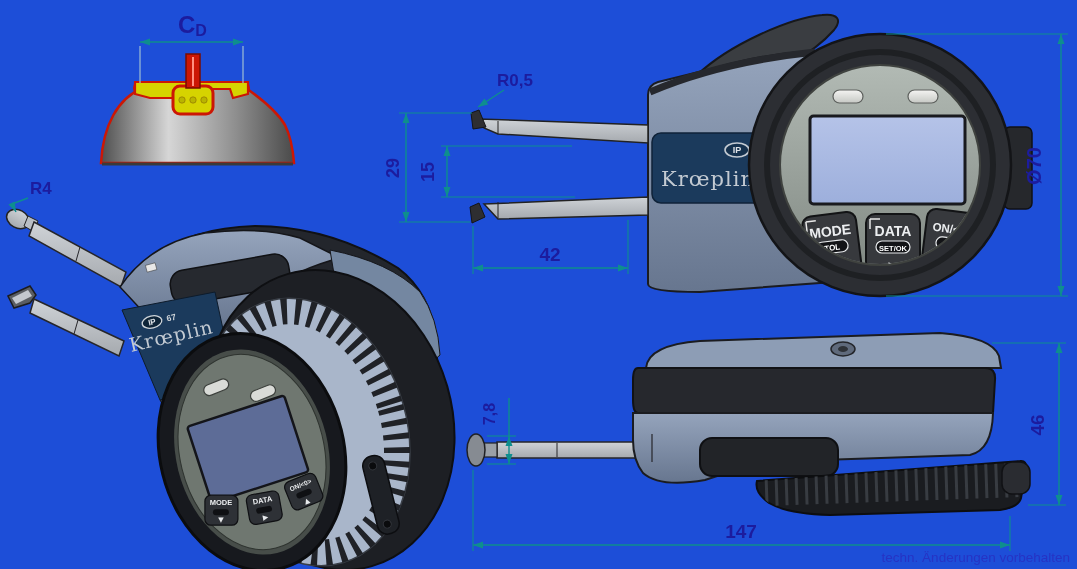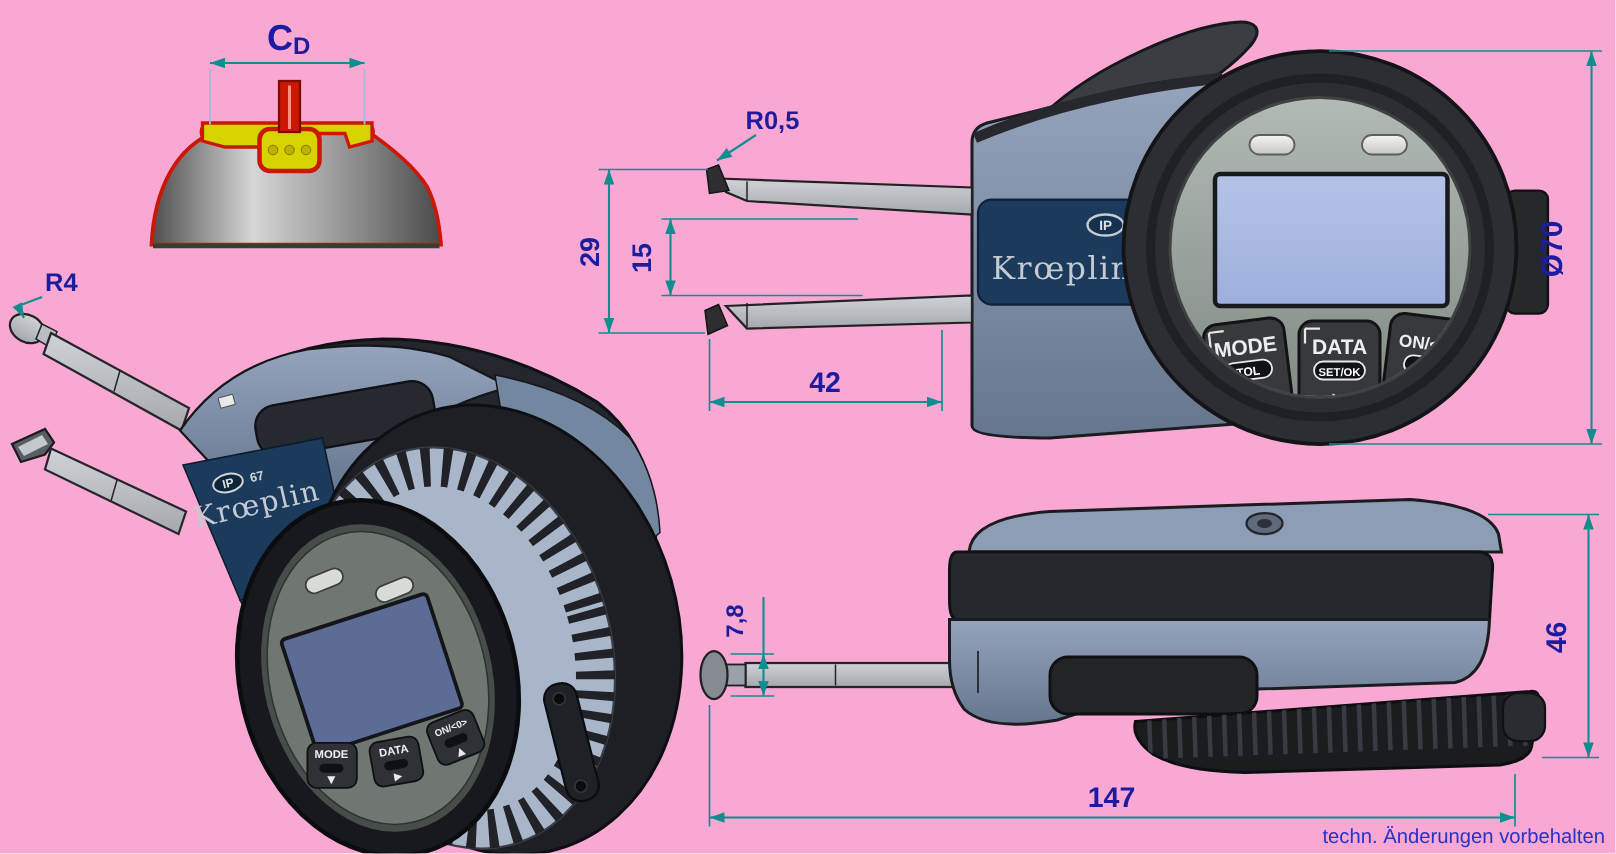--- a/index.html
+++ b/index.html
@@ -1,16 +1,16 @@
 <!DOCTYPE html>
 <html style="--dim-line: #0e8e8e; --dim-text: #1c1c9e; --footer-text: #2633c4; --label-navy: #1b3a5c; --brand-text: #c3cad2; --lcd-blue: #a9bbe2; --body-slate: #8c9cb5; --housing-dark: #26282d; --can-red: #cc1705; --can-yellow: #d6d300;"><head>
 <meta charset="utf-8">
 <style>
   html,body{margin:0;padding:0;background:#fff;}
-  .canvas{position:relative;width:1077px;height:569px;background:#f9a8d4;overflow:hidden;
+  .canvas{position:relative;width:1077px;height:569px;background:#1d4ed8;overflow:hidden;
           font-family:"Liberation Sans",sans-serif;}
   svg{display:block;}
   .dim{stroke:var(--dim-line,#0e8e8e);stroke-width:1.4;fill:none;}
   .ext{stroke:var(--dim-line,#0e8e8e);stroke-width:1.1;fill:none;}
   .extpale{stroke:#9fbfd4;stroke-width:1.2;fill:none;}
   .dimtxt{fill:var(--dim-text,#1c1c9e);font-family:"Liberation Sans",sans-serif;font-weight:bold;}
   .footer-note{fill:var(--footer-text,#2633c4);font-family:"Liberation Sans",sans-serif;font-size:13.5px;}
   .brandtxt{fill:var(--brand-text,#c3cad2);font-family:"DejaVu Serif",serif;letter-spacing:1px;}
   .navyfill{fill:var(--label-navy,#1b3a5c);}
   .btn-label{fill:#eceef0;font-family:"Liberation Sans",sans-serif;font-weight:bold;}

